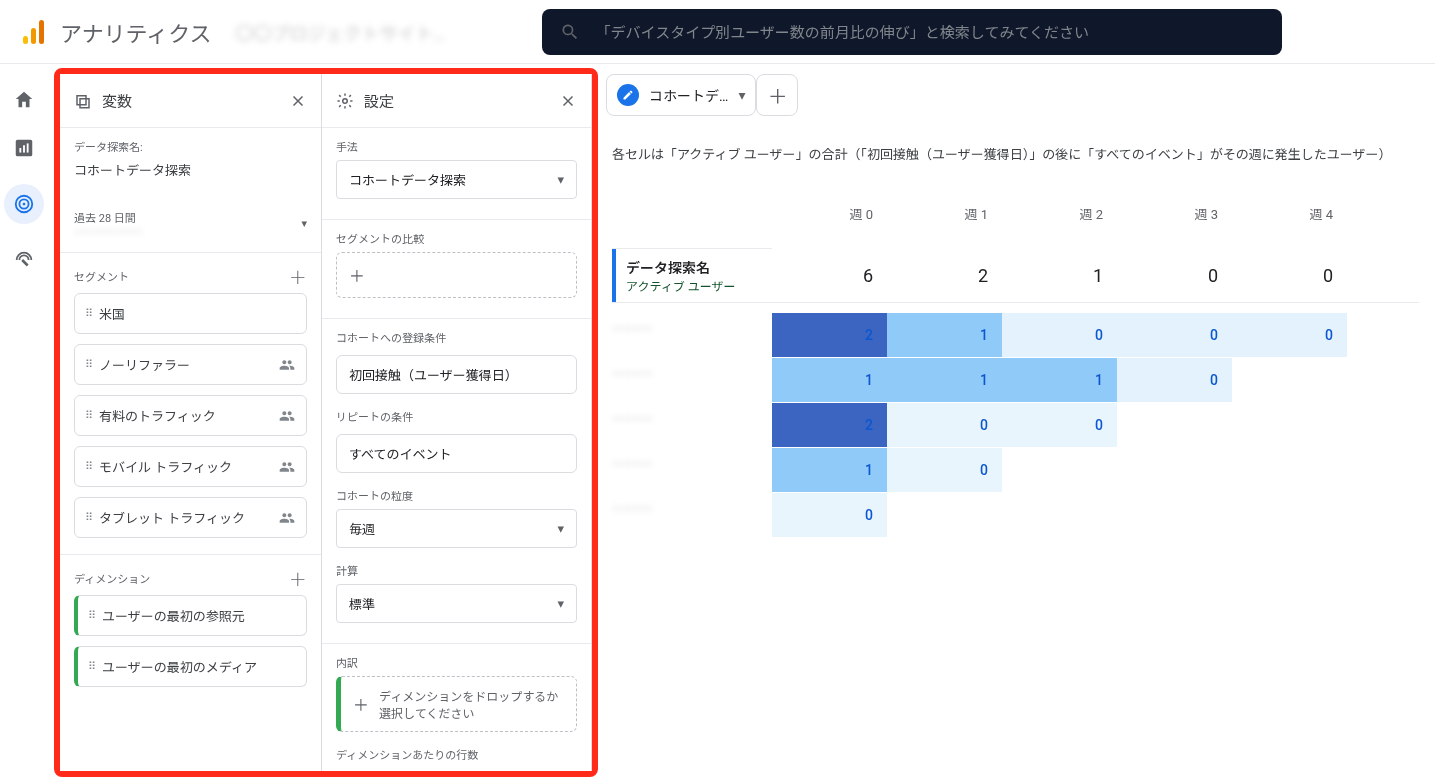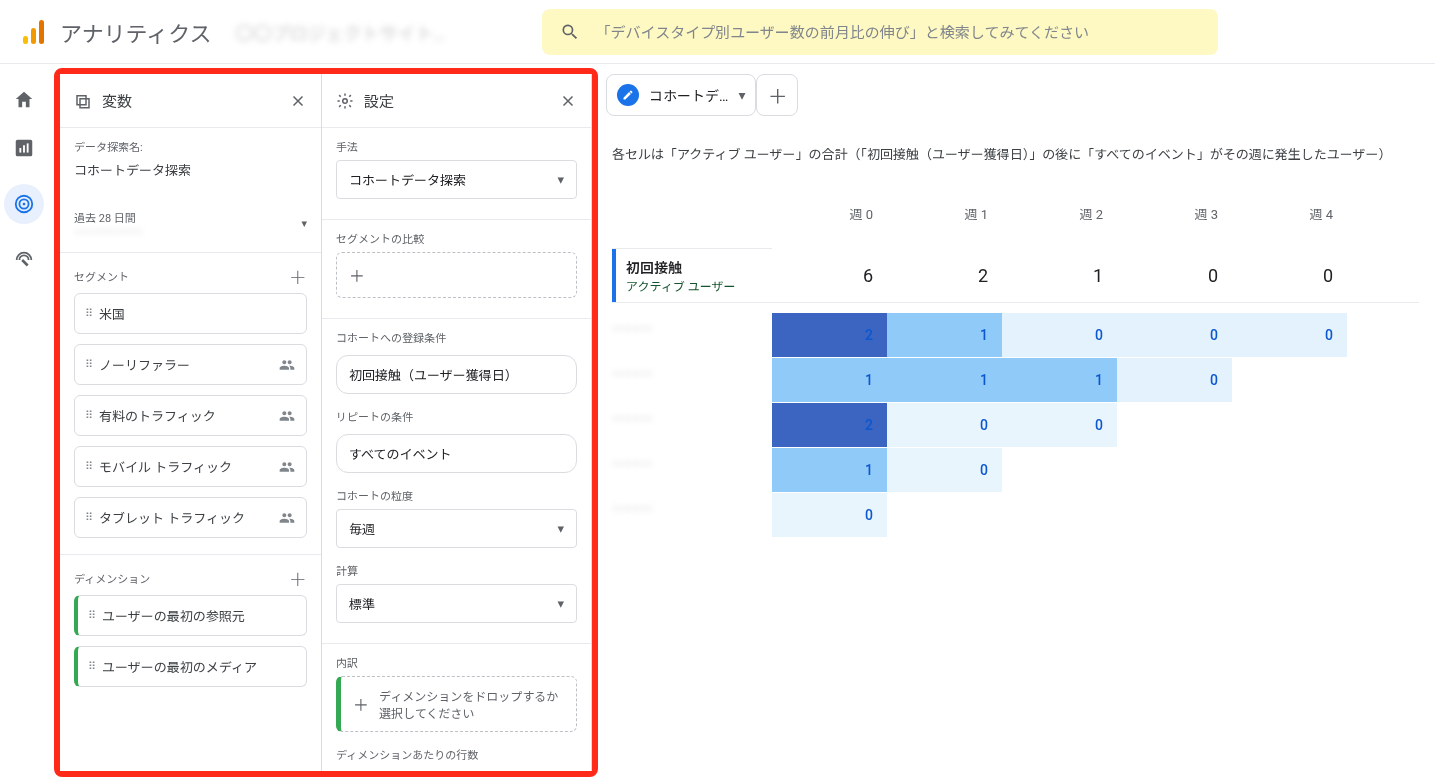--- a/index.html
+++ b/index.html
@@ -3,21 +3,21 @@
 <meta charset="utf-8">
 <style>
   * { box-sizing: border-box; margin: 0; padding: 0; }
   body { font-family: Roboto, "Noto Sans JP", "Hiragino Sans", "Yu Gothic", Arial, sans-serif; font-size: 13px; color: #202124; background: #fff; width: 1435px; height: 781px; overflow: hidden; }
   
   
   .header { display: flex; align-items: center; height: 64px; border-bottom: 1px solid #e8eaed; padding: 0 8px; }
   .logo { width: 36px; height: 36px; display: flex; align-items: center; justify-content: center; margin: 0 8px; }
   .app-title { font-size: 22px; color: #5f6368; font-weight: 400; margin-right: 18px; }
   .property { font-size: 18px; color: #c7c7c7; filter: blur(3px); padding: 0 6px; width: 300px; }
-  .search-bar { display: flex; align-items: center; background: #fef9c3; border-radius: 8px; height: 46px; padding: 0 18px; width: 676px; margin-left: 12px; }
+  .search-bar { display: flex; align-items: center; background: #0f172a; border-radius: 8px; height: 46px; padding: 0 18px; width: 740px; margin-left: 12px; }
   .search-icon { color: #5f6368; margin-right: 16px; }
   .search-placeholder { color: #80868b; font-size: 15px; }
 
   
   .leftnav { position: absolute; left: 0; top: 64px; width: 48px; height: calc(100% - 64px); display: flex; flex-direction: column; align-items: center; padding-top: 24px; gap: 24px; }
   .nav-icon { color: #5f6368; width: 24px; height: 24px; display: flex; align-items: center; justify-content: center; cursor: pointer; }
   .nav-icon.active { color: #1a73e8; background: #e8f0fe; border-radius: 50%; width: 40px; height: 40px; }
 
   
   .main { position: absolute; left: 48px; top: 64px; right: 0; bottom: 0; display: flex; }
@@ -43,21 +43,21 @@
   .chip .handle { color: #80868b; margin-right: 8px; letter-spacing: -2px; font-size: 11px; }
   .chip .people-ic { margin-left: auto; color: #80868b; }
   .chipdim { border-left: 4px solid #34a853; }
 
   .select-box { border: 1px solid #dadce0; border-radius: 4px; background: #fff; margin: 6px 0 14px; padding: 9px 12px; font-size: 13px; display: flex; align-items: center; justify-content: space-between; cursor: pointer; }
   .select-box .caret { color: #5f6368; }
 
   .dropzone { border: 1.5px dashed #bdc1c6; border-radius: 6px; color: #5f6368; font-size: 12px; padding: 10px 12px; display: flex; align-items: center; gap: 10px; margin: 6px 0 14px; }
   .dropzone.green { border-left: 5px solid #34a853; border-top: 1.5px dashed #bdc1c6; border-right: 1.5px dashed #bdc1c6; border-bottom: 1.5px dashed #bdc1c6; }
   .dropzone .plus-ic { color: #5f6368; font-size: 16px; font-weight: 400; }
-  .chip-val { background: #fff; border: 1px solid #dadce0; display: inline-block; border-radius: 12px; padding: 9px 12px; font-size: 13px; margin: 6px 0 14px; width: 100%; }
+  .chip-val { background: #fff; border: 1px solid #dadce0; display: inline-block; border-radius: 6px; padding: 9px 12px; font-size: 13px; margin: 6px 0 14px; width: 100%; }
 
   hr.subtle { border: none; border-top: 1px solid #e8eaed; margin: 0; }
 
   
   .canvas { flex: 1; padding: 10px 16px 0 8px; overflow: auto; }
   .tabs { display: flex; margin-bottom: 28px; }
   .tab { display: flex; align-items: center; border: 1px solid #dadce0; border-radius: 8px; padding: 8px 10px; background: #fff; font-size: 14px; cursor: pointer; }
   .tab .edit-ic { background: #1a73e8; color: #fff; border-radius: 50%; width: 22px; height: 22px; display: flex; align-items: center; justify-content: center; margin-right: 10px; }
   .tab .caret { margin-left: 10px; color: #5f6368; }
   .tab.add { width: 42px; height: 42px; justify-content: center; color: #5f6368; font-size: 20px; }
@@ -322,21 +322,21 @@
       <div class="ch-row" id="hdrrow">
           <div class="ch-label header"></div>
           <div class="ch-cell hdr-cell">週 0</div>
           <div class="ch-cell hdr-cell">週 1</div>
           <div class="ch-cell hdr-cell">週 2</div>
           <div class="ch-cell hdr-cell">週 3</div>
           <div class="ch-cell hdr-cell">週 4</div>
         </div>
       <div class="ch-row total-row" id="totrow">
           <div class="ch-label">
-            <div class="tmain">初回接触</div>
+            <div class="tmain">データ探索名</div>
             <div class="tsub">アクティブ ユーザー</div>
           </div>
           <div class="ch-cell">6</div>
           <div class="ch-cell">2</div>
           <div class="ch-cell">1</div>
           <div class="ch-cell">0</div>
           <div class="ch-cell">0</div>
         </div>
       <div id="drows">
           <div class="ch-row data-row">

